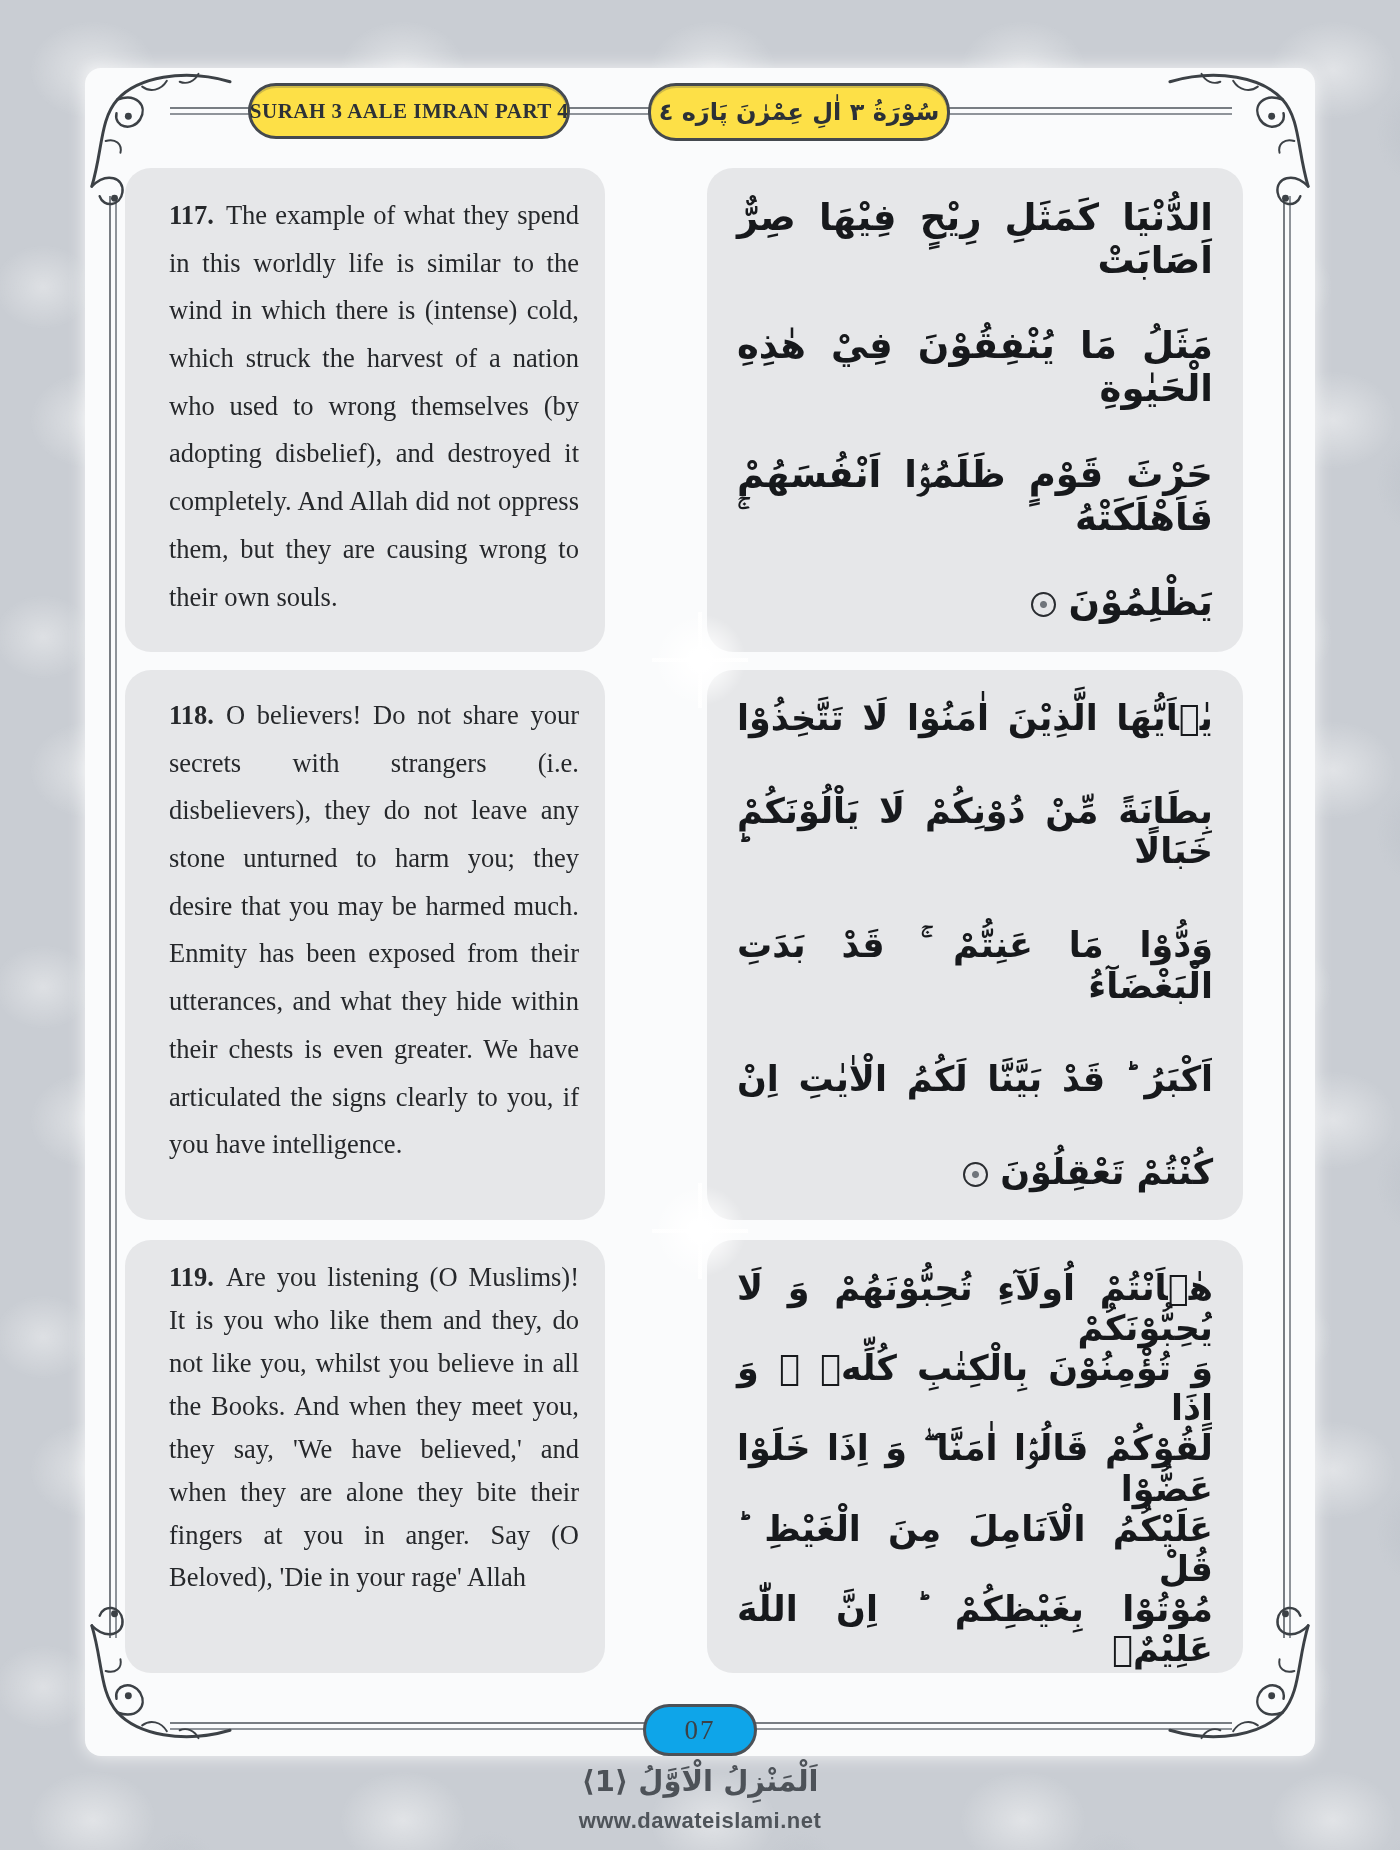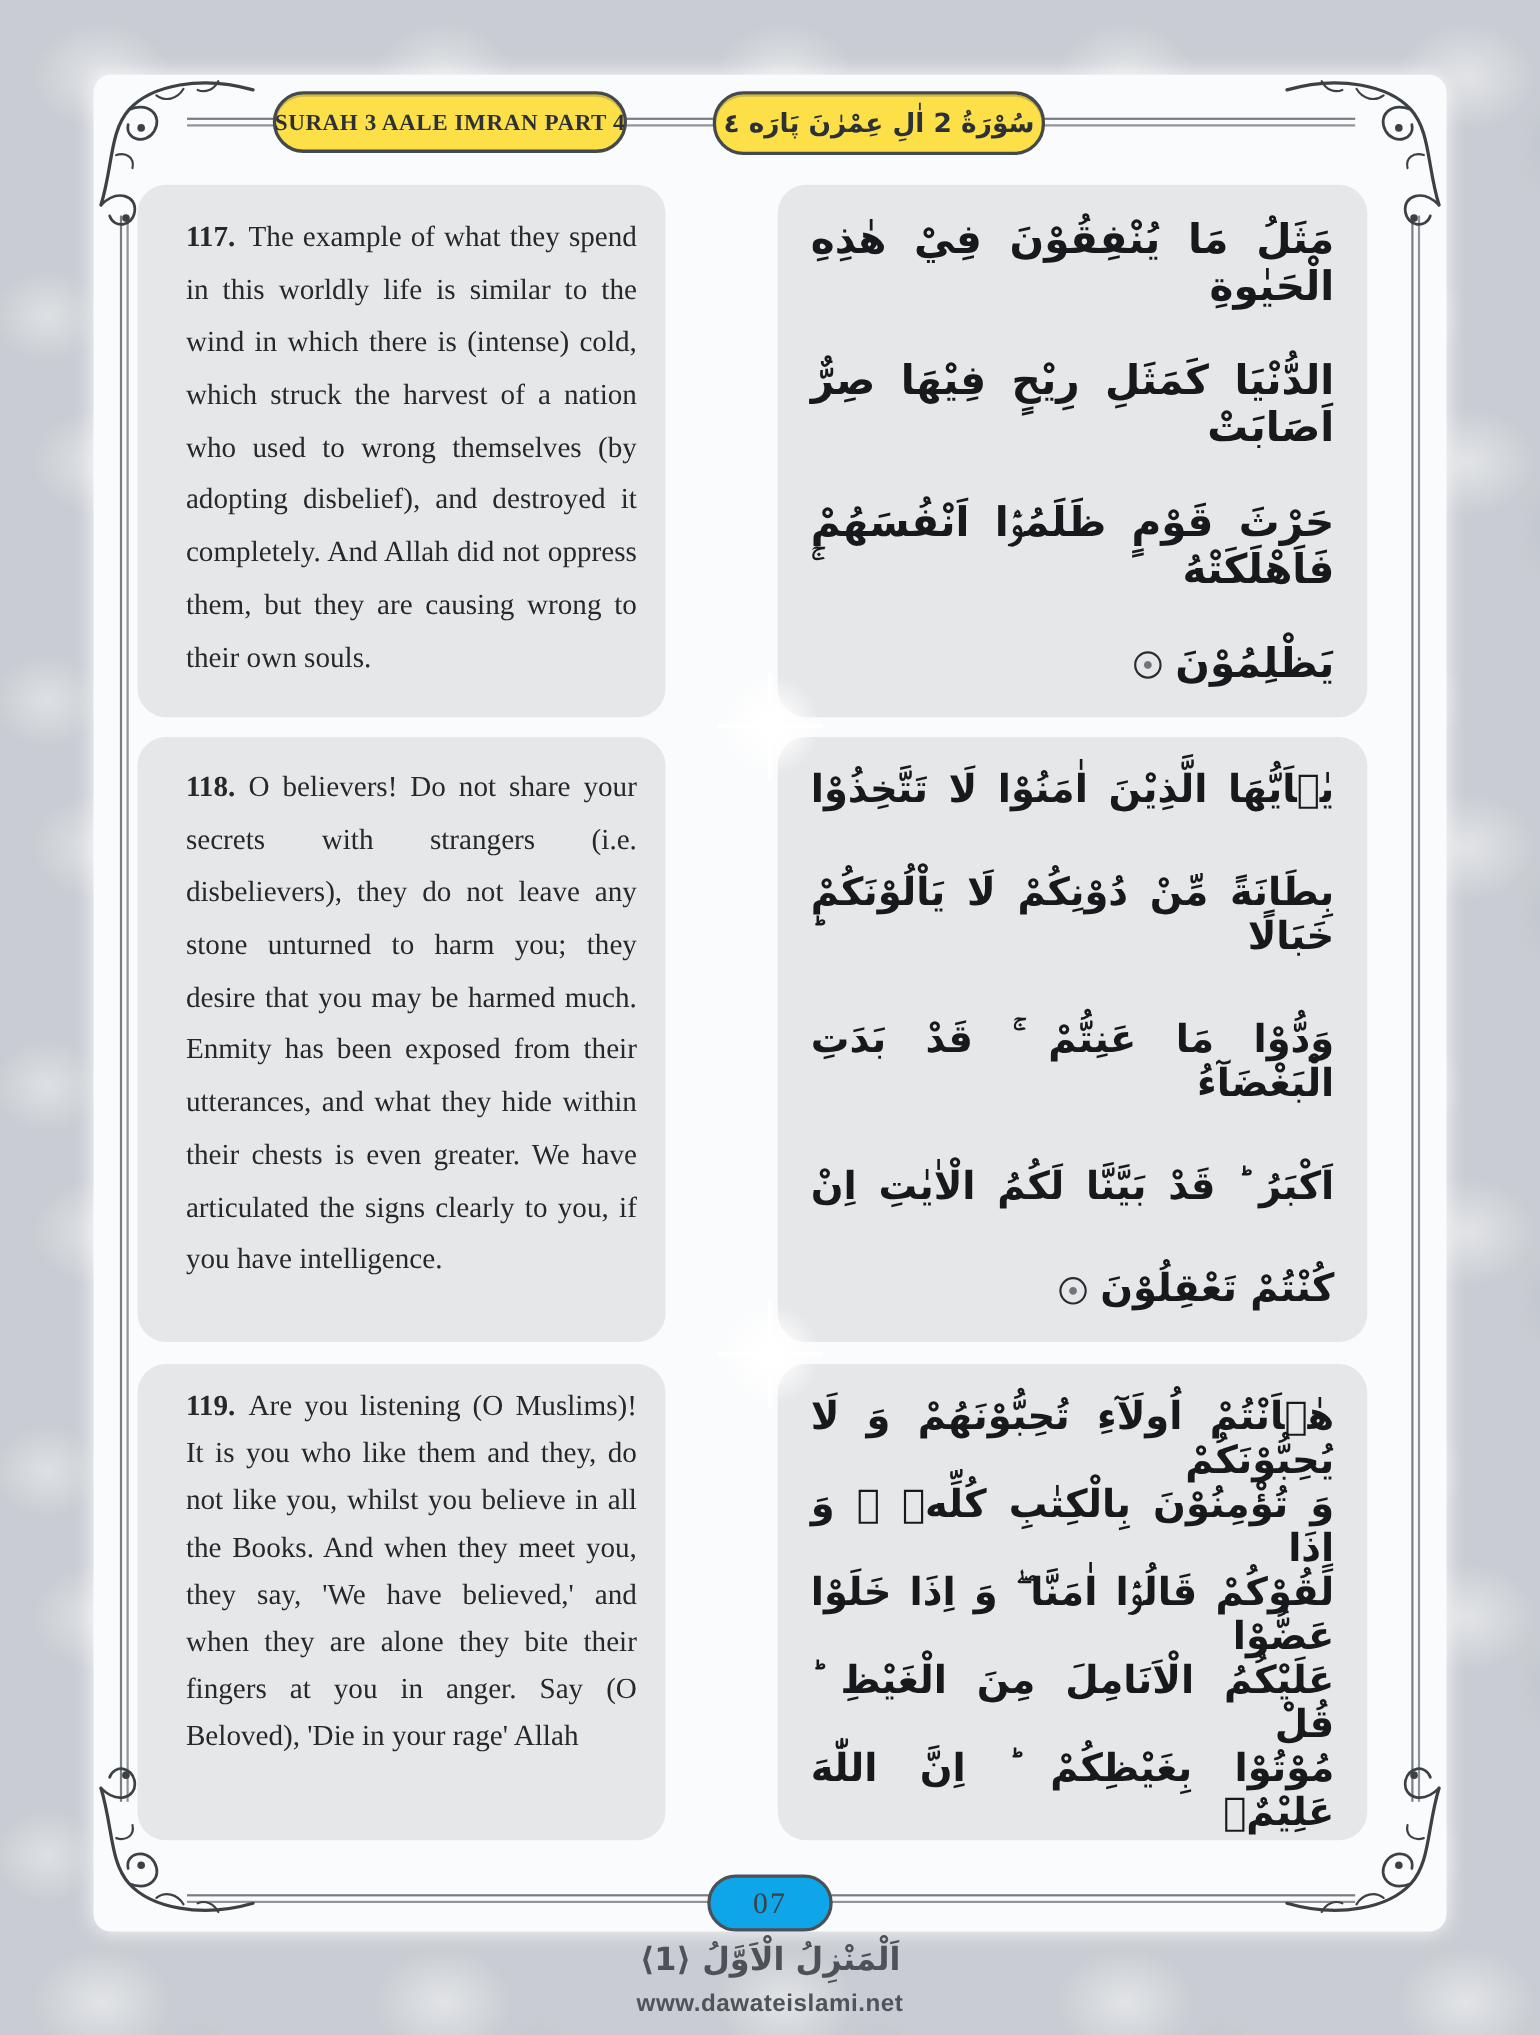--- a/index.html
+++ b/index.html
@@ -157,29 +157,29 @@
     <path d="M124,14 C120,22 112,25 105,22" stroke-width="2"></path>
   </g>
   <circle cx="53" cy="57" r="3.5" fill="#3c4146"></circle>
   <circle cx="39" cy="140" r="3.5" fill="#3c4146"></circle>
 </svg>
 
 <div class="banner left">
   <span class="banner-title">SURAH 3 AALE IMRAN PART 4</span>
 </div>
 <div class="banner right">
-  <span class="banner-title arabic">سُوْرَةُ 2 اٰلِ عِمْرٰنَ پَارَه ٤</span>
+  <span class="banner-title arabic">سُوْرَةُ ٣ اٰلِ عِمْرٰنَ پَارَه ٤</span>
 </div>
 
 <div class="vbox en-box r1">
   <p class="en-text"><b class="vnum">117.</b><span>The example of what they spend in this worldly life is similar to the wind in which there is (intense) cold, which struck the harvest of a nation who used to wrong themselves (by adopting disbelief), and destroyed it completely. And Allah did not oppress them, but they are causing wrong to their own souls.</span></p>
 </div>
 <div class="vbox ar-box r1">
+  <div class="ar-line">الدُّنْيَا كَمَثَلِ رِيْحٍ فِيْهَا صِرٌّ اَصَابَتْ</div>
   <div class="ar-line">مَثَلُ مَا يُنْفِقُوْنَ فِيْ هٰذِهِ الْحَيٰوةِ</div>
-  <div class="ar-line">الدُّنْيَا كَمَثَلِ رِيْحٍ فِيْهَا صِرٌّ اَصَابَتْ</div>
   <div class="ar-line">حَرْثَ قَوْمٍ ظَلَمُوْۤا اَنْفُسَهُمْ فَاَهْلَكَتْهُ ۚ</div>
   <div class="ar-line last"><span>يَظْلِمُوْنَ</span><span class="ayah-circle"></span></div>
 </div>
 
 <div class="vbox en-box r2">
   <p class="en-text"><b class="vnum">118.</b><span>O believers! Do not share your secrets with strangers (i.e. disbelievers), they do not leave any stone unturned to harm you; they desire that you may be harmed much. Enmity has been exposed from their utterances, and what they hide within their chests is even greater. We have articulated the signs clearly to you, if you have intelligence.</span></p>
 </div>
 <div class="vbox ar-box r2">
   <div class="ar-line">يٰۤاَيُّهَا الَّذِيْنَ اٰمَنُوْا لَا تَتَّخِذُوْا</div>
   <div class="ar-line">بِطَانَةً مِّنْ دُوْنِكُمْ لَا يَاْلُوْنَكُمْ خَبَالًا ؕ</div>

